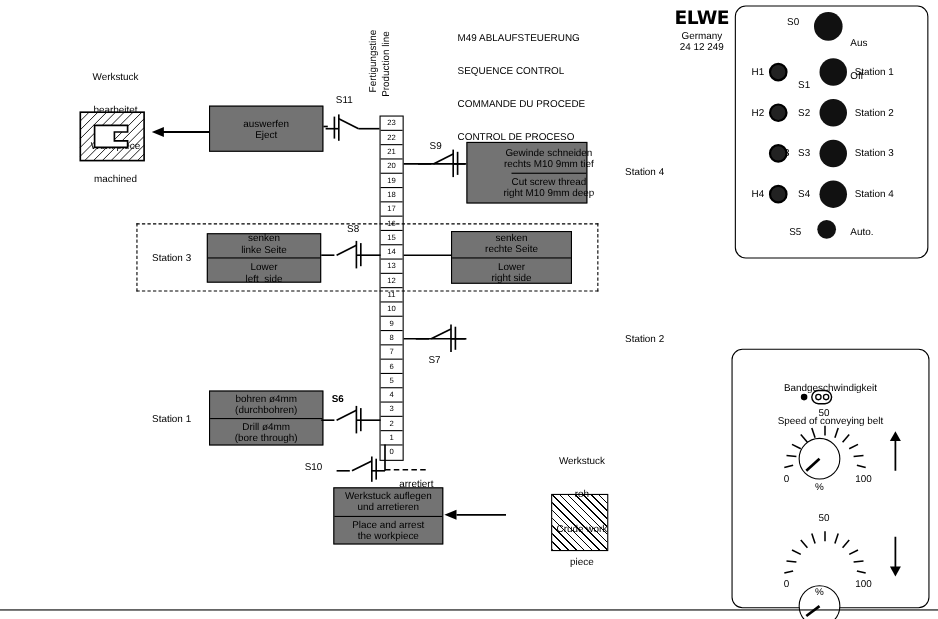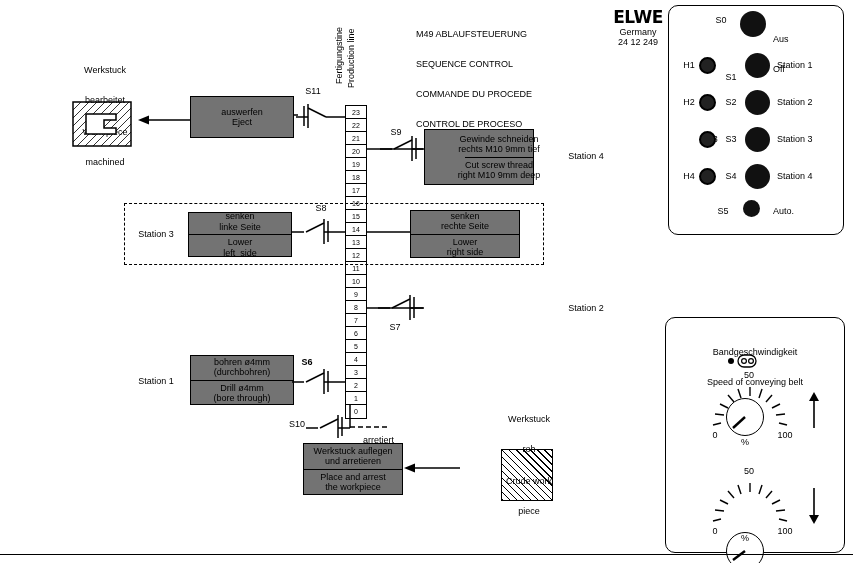--- a/index.html
+++ b/index.html
@@ -277,21 +277,21 @@
   </div>
   <div class="abs txt" style="left:295px; top:357px; width:24px;font-weight:bold;">S6</div>
   <svg class="abs" style="left:292px; top:366px;" width="54" height="34">
     <line x1="0" y1="16" x2="12" y2="16" stroke="#000" stroke-width="1.5"></line>
     <line x1="14" y1="16" x2="32" y2="7" stroke="#000" stroke-width="1.5"></line>
     <line x1="32" y1="16" x2="54" y2="16" stroke="#000" stroke-width="1.5"></line>
     <line x1="32" y1="3" x2="32" y2="28" stroke="#000" stroke-width="1.5"></line>
     <line x1="36" y1="5" x2="36" y2="26" stroke="#000" stroke-width="1.5"></line>
   </svg>
 
-  <div class="abs txt" style="left:284px; top:419px; width:26px;">S10</div>
+  <div class="abs txt" style="left:272px; top:419px; width:26px;">S10</div>
   <svg class="abs" style="left:306px; top:404px;" width="60" height="34">
     <line x1="0" y1="24" x2="12" y2="24" stroke="#000" stroke-width="1.5"></line>
     <line x1="14" y1="24" x2="32" y2="15" stroke="#000" stroke-width="1.5"></line>
     <line x1="32" y1="24" x2="44" y2="24" stroke="#000" stroke-width="1.5"></line>
     <line x1="32" y1="11" x2="32" y2="34" stroke="#000" stroke-width="1.5"></line>
     <line x1="36" y1="13" x2="36" y2="32" stroke="#000" stroke-width="1.5"></line>
     <line x1="44" y1="24" x2="44" y2="0" stroke="#000" stroke-width="1.5"></line>
   </svg>
   <svg class="abs" style="left:350px; top:424px;" width="38" height="6">
     <line x1="0" y1="3" x2="38" y2="3" stroke="#000" stroke-width="1.3" stroke-dasharray="5 3"></line>

